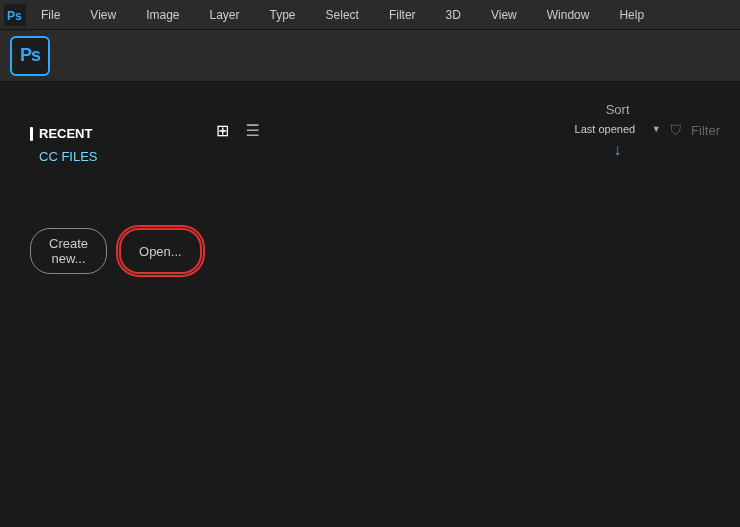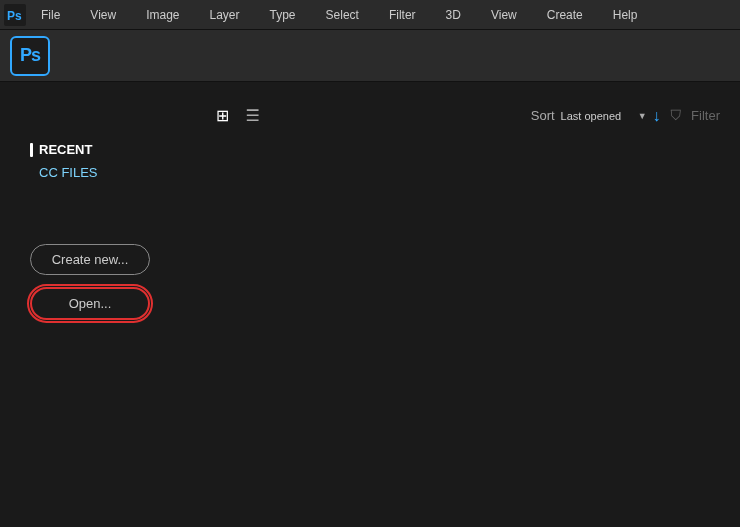--- a/index.html
+++ b/index.html
@@ -68,21 +68,21 @@
 
     
     #main-content {
       display: flex;
       height: calc(527px - 30px - 52px);
     }
 
     
     #left-sidebar {
       width: 180px;
-      padding: 56px 20px 20px 30px;
+      padding: 40px 20px 20px 30px;
       flex-shrink: 0;
     }
     .nav-section {
       margin-bottom: 20px;
     }
     .nav-item {
       font-size: 13px;
       padding: 4px 0;
       cursor: pointer;
       display: flex;
@@ -102,21 +102,21 @@
       border-radius: 1px;
     }
     .nav-item:not(.active) {
       color: #7dd3fc;
       padding-left: 9px;
     }
 
     .btn-area {
       margin-top: 60px;
       display: flex;
-      flex-direction: column;
+      flex-direction: row;
       gap: 12px;
     }
     .btn-create {
       background: transparent;
       border: 1px solid #888;
       color: #ccc;
       border-radius: 20px;
       padding: 7px 18px;
       font-size: 13px;
       cursor: pointer;
@@ -165,20 +165,21 @@
       padding: 4px 6px;
       border-radius: 3px;
       font-size: 16px;
     }
     .view-btn.active { color: #fff; }
 
     .sort-area {
       display: flex;
       align-items: center;
       gap: 6px;
+      flex-direction: column;
     }
     .sort-label {
       color: #aaa;
       font-size: 13px;
     }
     .sort-select {
       background: transparent;
       border: none;
       color: #ccc;
       font-size: 11px;
@@ -227,21 +228,21 @@
   <div class="menu-items">
     <span class="menu-item">File</span>
     <span class="menu-item">View</span>
     <span class="menu-item">Image</span>
     <span class="menu-item">Layer</span>
     <span class="menu-item">Type</span>
     <span class="menu-item">Select</span>
     <span class="menu-item">Filter</span>
     <span class="menu-item">3D</span>
     <span class="menu-item">View</span>
-    <span class="menu-item">Create</span>
+    <span class="menu-item">Window</span>
     <span class="menu-item">Help</span>
   </div>
 </div>
 
 <div id="app-header">
   <div class="ps-logo-box">
     <span class="ps-logo-text">Ps</span>
   </div>
 </div>
 

